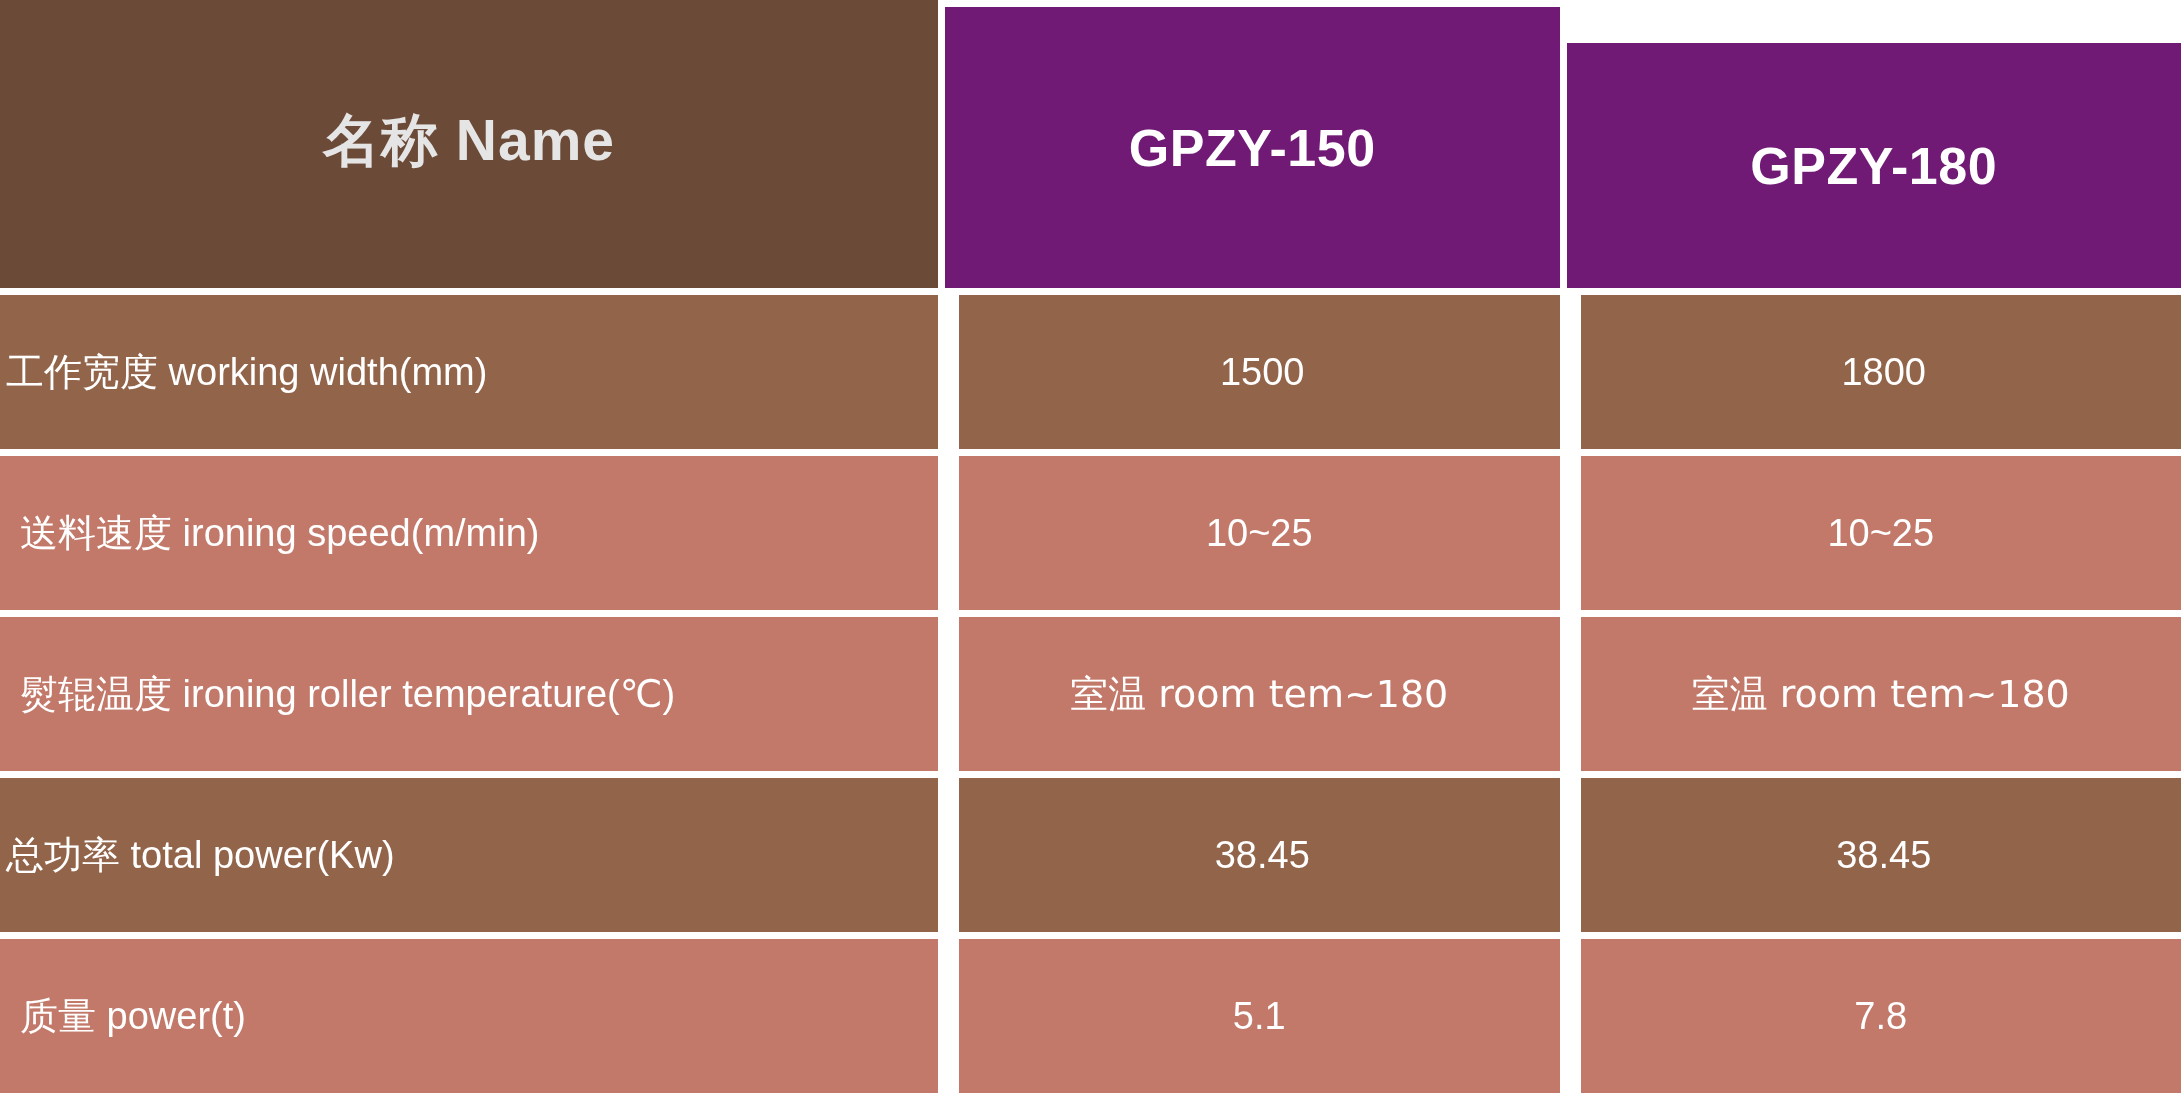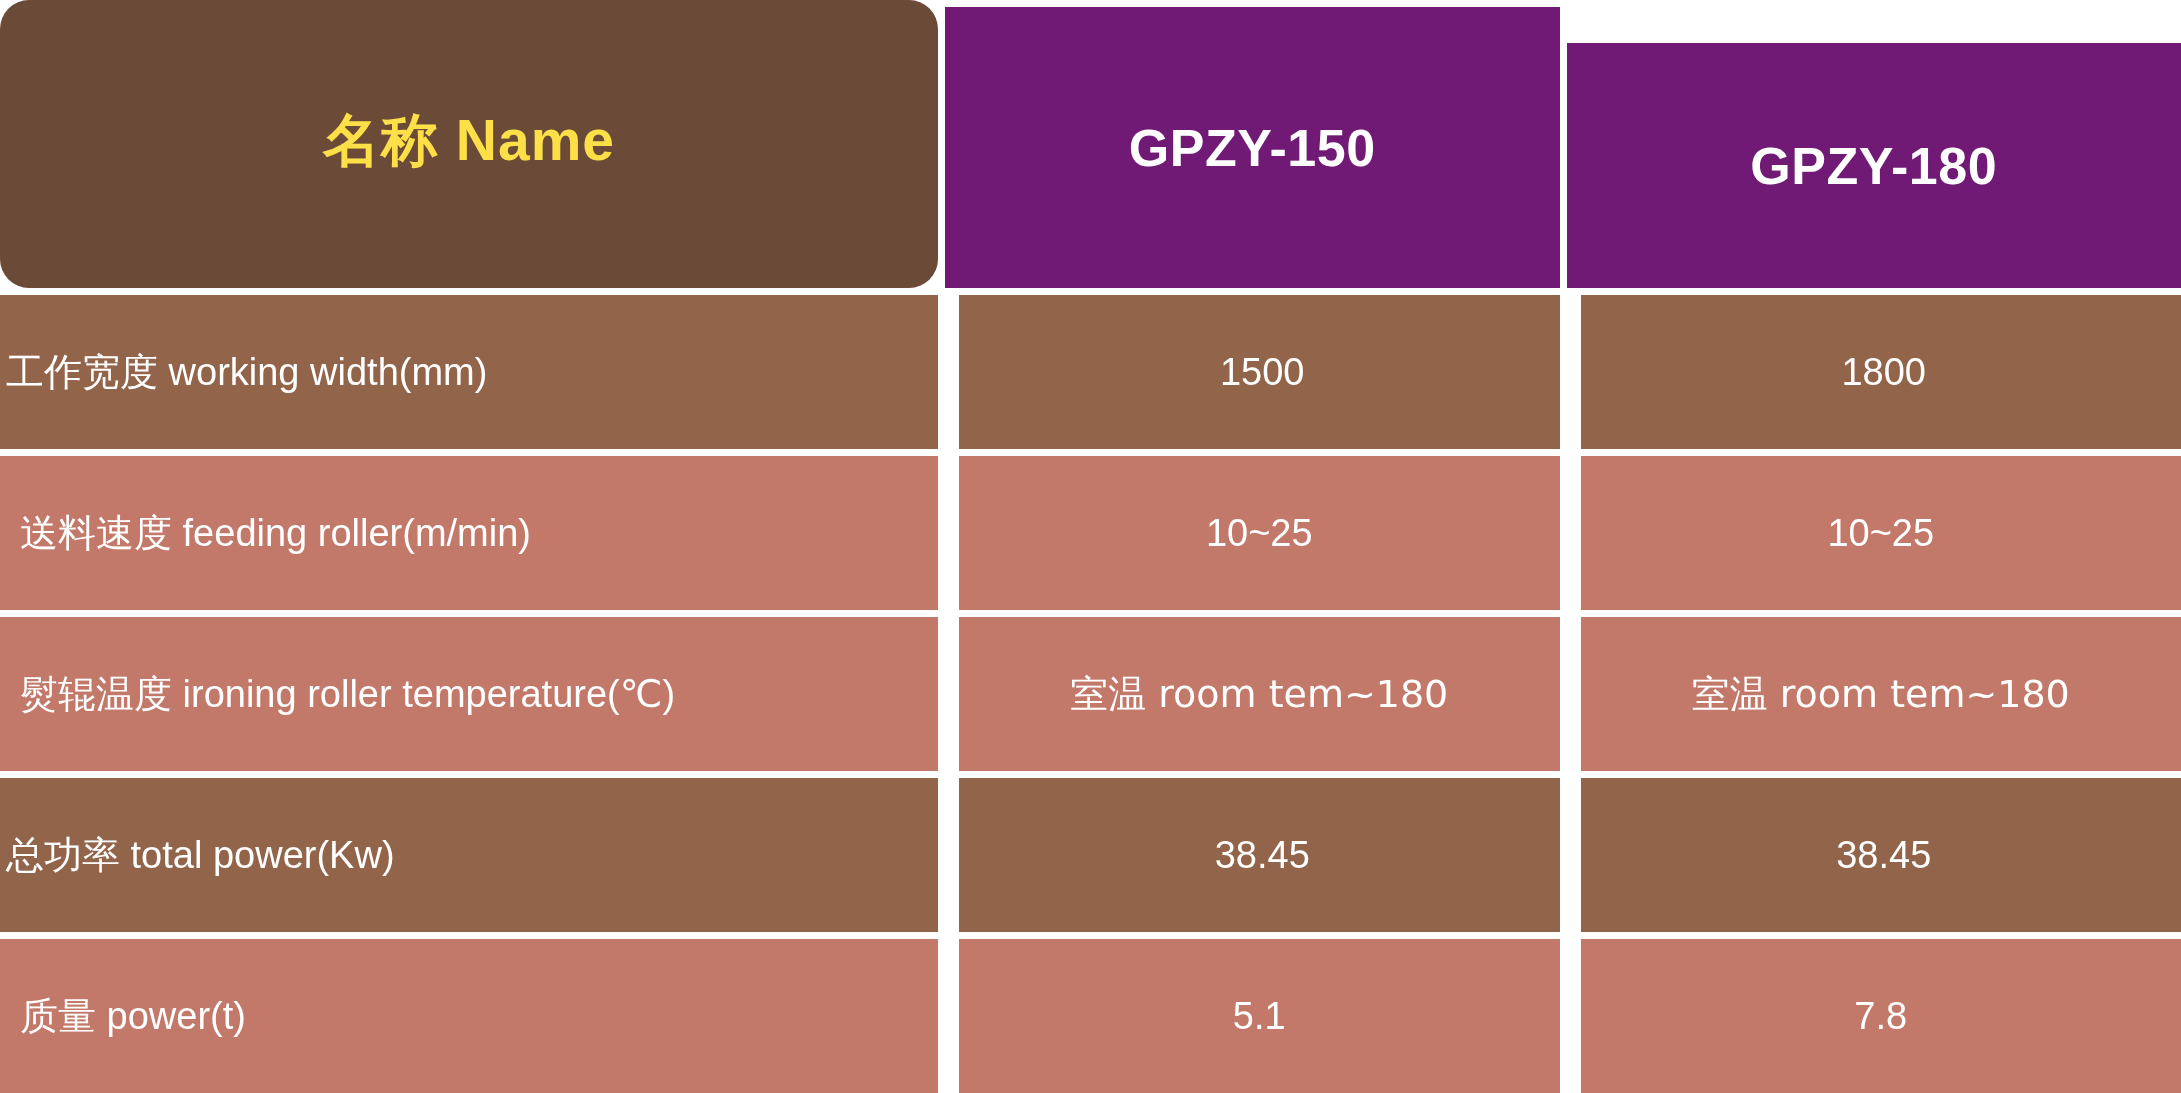--- a/index.html
+++ b/index.html
@@ -32,27 +32,26 @@
     flex: 0 0 288px;
   }
 
   .th-name {
     width: 938px;
     flex: 0 0 938px;
     background: #6b4a38;
     display: flex;
     align-items: center;
     justify-content: center;
-    color: #fde047;
+    color: #e5e5e5;
     font-weight: bold;
     font-size: 57px;
     letter-spacing: 1px;
     padding-bottom: 6px;
     box-sizing: border-box;
-    border-radius: 29px;
   }
 
   .th-right {
     flex: 1 1 auto;
     display: flex;
     flex-direction: column;
     margin-left: 7px;
   }
 
   .th-param {
@@ -149,21 +148,21 @@
 
   <div class="tbody">
 
     <div class="trow odd">
       <div class="tcell c-name">工作宽度 working width(mm)</div>
       <div class="tcell c-val">1500</div>
       <div class="tcell c-val">1800</div>
     </div>
 
     <div class="trow even">
-      <div class="tcell c-name">送料速度 feeding roller(m/min)</div>
+      <div class="tcell c-name">送料速度 ironing speed(m/min)</div>
       <div class="tcell c-val">10~25</div>
       <div class="tcell c-val">10~25</div>
     </div>
 
     <div class="trow even">
       <div class="tcell c-name">熨辊温度 ironing roller temperature(℃)</div>
       <div class="tcell c-val val-cn">室温 room tem~180</div>
       <div class="tcell c-val val-cn">室温 room tem~180</div>
     </div>
 

